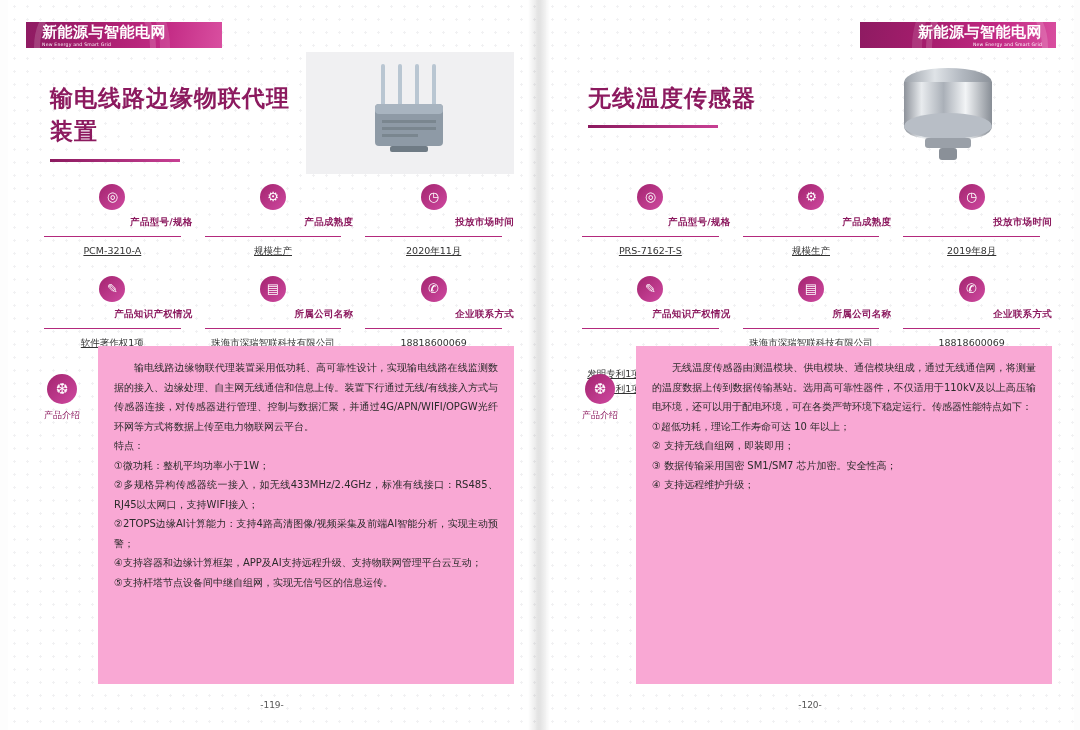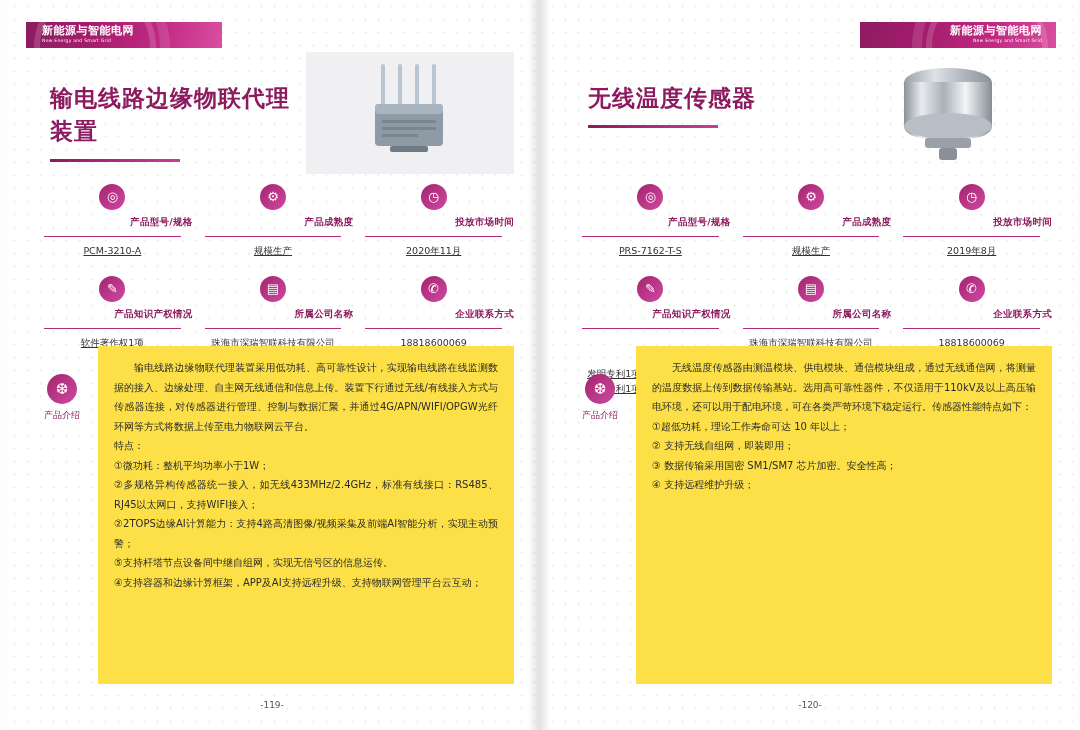--- a/index.html
+++ b/index.html
@@ -71,21 +71,21 @@
   .hdr-left .swirl2 { left: 8px; }
   .hdr-right .swirl2 { right: 8px; }
   .hdr-txt {
     position: absolute;
     top: 3px;
     color: #fff;
     line-height: 1.05;
   }
   .hdr-left .hdr-txt { left: 16px; text-align: left; }
   .hdr-right .hdr-txt { right: 14px; text-align: right; }
-  .hdr-cn { font-size: 11px; font-weight: bold; letter-spacing: 0.5px; }
+  .hdr-cn { font-size: 15px; font-weight: bold; letter-spacing: 0.5px; }
   .hdr-en { font-size: 4.6px; letter-spacing: 0.2px; opacity: 0.95; margin-top: 2px; }
 
   
   .title-block {
     position: absolute;
     top: 82px;
   }
   .page-left .title-block { left: 42px; width: 240px; }
   .page-right .title-block { left: 42px; width: 240px; }
   .prod-title {
@@ -195,21 +195,21 @@
     font-size: 9px;
     color: #8c1a5f;
     font-weight: normal;
   }
   .intro-box {
     position: absolute;
     left: 66px;
     right: 0;
     top: 0;
     bottom: 0;
-    background: #fde047;
+    background: #f9a8d4;
     padding: 12px 16px 12px 16px;
     box-sizing: border-box;
   }
   .intro-p {
     font-size: 10px;
     line-height: 1.95;
     color: #2b2b2b;
     text-align: justify;
     margin: 0;
   }
@@ -319,22 +319,22 @@
       <div class="intro-tag">
         <div class="tag-icon">❆</div>
         <div class="tag-label">产品介绍</div>
       </div>
       <div class="intro-box">
         <p class="intro-p indent">输电线路边缘物联代理装置采用低功耗、高可靠性设计，实现输电线路在线监测数据的接入、边缘处理、自主网无线通信和信息上传。装置下行通过无线/有线接入方式与传感器连接，对传感器进行管理、控制与数据汇聚，并通过4G/APN/WIFI/OPGW光纤环网等方式将数据上传至电力物联网云平台。</p>
         <p class="intro-p">特点：</p>
         <p class="intro-p">①微功耗：整机平均功率小于1W；</p>
         <p class="intro-p">②多规格异构传感器统一接入，如无线433MHz/2.4GHz，标准有线接口：RS485、RJ45以太网口，支持WIFI接入；</p>
         <p class="intro-p">②2TOPS边缘AI计算能力：支持4路高清图像/视频采集及前端AI智能分析，实现主动预警；</p>
+        <p class="intro-p">④支持容器和边缘计算框架，APP及AI支持远程升级、支持物联网管理平台云互动；</p>
         <p class="intro-p">⑤支持杆塔节点设备间中继自组网，实现无信号区的信息运传。</p>
-        <p class="intro-p">④支持容器和边缘计算框架，APP及AI支持远程升级、支持物联网管理平台云互动；</p>
       </div>
     </div>
 
     <div class="page-num">-119-</div>
   </div>
 
   <div class="page page-right">
     <div class="dots"></div>
 
     <div class="hdr hdr-right">

